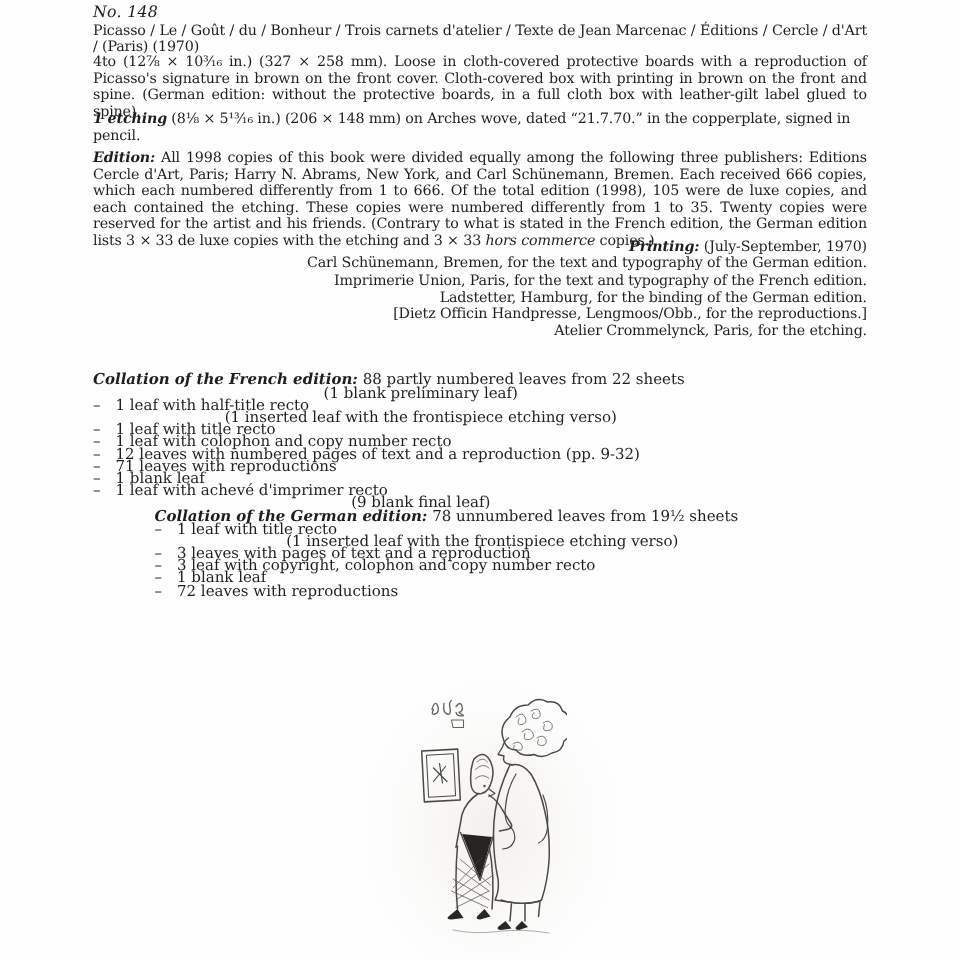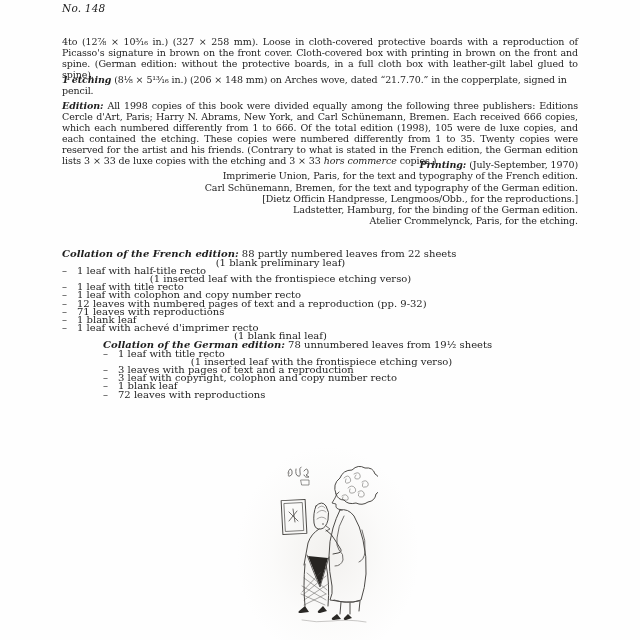--- a/index.html
+++ b/index.html
@@ -44,58 +44,61 @@
   }
   .etching-svg{position:absolute;left:36px;top:12px;}
 </style>
 </head>
 <body>
 
 <div class="page">
 
   <div class="catalog-no">No. 148</div>
 
+  <div class="col body-text p-title">
+    <span>Picasso / Le / Goût / du / Bonheur / Trois carnets d'atelier / Texte de Jean Marcenac / Éditions / Cercle / d'Art / (Paris) (1970)</span>
+  </div>
 
   <div class="col body-text p-format">
     <span>4to (12⁷⁄₈ × 10³⁄₁₆ in.) (327 × 258 mm). Loose in cloth-covered protective boards with a reproduction of Picasso's signature in brown on the front cover. Cloth-covered box with printing in brown on the front and spine. (German edition: without the protective boards, in a full cloth box with leather-gilt label glued to spine).</span>
   </div>
 
   <div class="col body-text no-justify p-etching">
     <span class="lead">1 etching</span><span> (8¹⁄₈ × 5¹³⁄₁₆ in.) (206 × 148 mm) on Arches wove, dated “21.7.70.” in the copperplate, signed in pencil.</span>
   </div>
 
   <div class="col body-text p-edition">
     <span class="lead">Edition:</span><span> All 1998 copies of this book were divided equally among the following three publishers: Editions Cercle d'Art, Paris; Harry N. Abrams, New York, and Carl Schünemann, Bremen. Each received 666 copies, which each numbered differently from 1 to 666. Of the total edition (1998), 105 were de luxe copies, and each contained the etching. These copies were numbered differently from 1 to 35. Twenty copies were reserved for the artist and his friends. (Contrary to what is stated in the French edition, the German edition lists 3 × 33 de luxe copies with the etching and 3 × 33 </span><span class="ital">hors commerce</span><span> copies.)</span>
   </div>
 
   <div class="col p-printing">
     <div class="printing-line">
       <span class="lead">Printing:</span><span> (July-September, 1970)</span>
     </div>
+    <div class="printing-line">Carl Schünemann, Bremen, for the text and typography of the German edition.</div>
     <div class="printing-line">Imprimerie Union, Paris, for the text and typography of the French edition.</div>
-    <div class="printing-line">Carl Schünemann, Bremen, for the text and typography of the German edition.</div>
+    <div class="printing-line">Ladstetter, Hamburg, for the binding of the German edition.</div>
     <div class="printing-line">[Dietz Officin Handpresse, Lengmoos/Obb., for the reproductions.]</div>
-    <div class="printing-line">Ladstetter, Hamburg, for the binding of the German edition.</div>
     <div class="printing-line">Atelier Crommelynck, Paris, for the etching.</div>
   </div>
 
   <div class="col collation collation-fr">
     <div class="coll-head">
       <span class="coll-lead">Collation of the French edition:</span><span> 88 partly numbered leaves from 22 sheets</span>
     </div>
     <div class="coll-row indent"><span>(1 blank preliminary leaf)</span></div>
     <div class="coll-row"><span class="dash">–</span><span>1 leaf with half-title recto</span></div>
     <div class="coll-row indent"><span>(1 inserted leaf with the frontispiece etching verso)</span></div>
     <div class="coll-row"><span class="dash">–</span><span>1 leaf with title recto</span></div>
     <div class="coll-row"><span class="dash">–</span><span>1 leaf with colophon and copy number recto</span></div>
     <div class="coll-row"><span class="dash">–</span><span>12 leaves with numbered pages of text and a reproduction (pp. 9-32)</span></div>
     <div class="coll-row"><span class="dash">–</span><span>71 leaves with reproductions</span></div>
     <div class="coll-row"><span class="dash">–</span><span>1 blank leaf</span></div>
     <div class="coll-row"><span class="dash">–</span><span>1 leaf with achevé d'imprimer recto</span></div>
-    <div class="coll-row indent"><span>(1 blank final leaf)</span></div>
+    <div class="coll-row indent"><span>(9 blank final leaf)</span></div>
   </div>
 
   <div class="col collation collation-de">
     <div class="coll-head">
       <span class="coll-lead">Collation of the German edition:</span><span> 78 unnumbered leaves from 19¹⁄₂ sheets</span>
     </div>
     <div class="coll-row"><span class="dash">–</span><span>1 leaf with title recto</span></div>
     <div class="coll-row indent"><span>(1 inserted leaf with the frontispiece etching verso)</span></div>
     <div class="coll-row"><span class="dash">–</span><span>3 leaves with pages of text and a reproduction</span></div>
     <div class="coll-row"><span class="dash">–</span><span>3 leaf with copyright, colophon and copy number recto</span></div>

